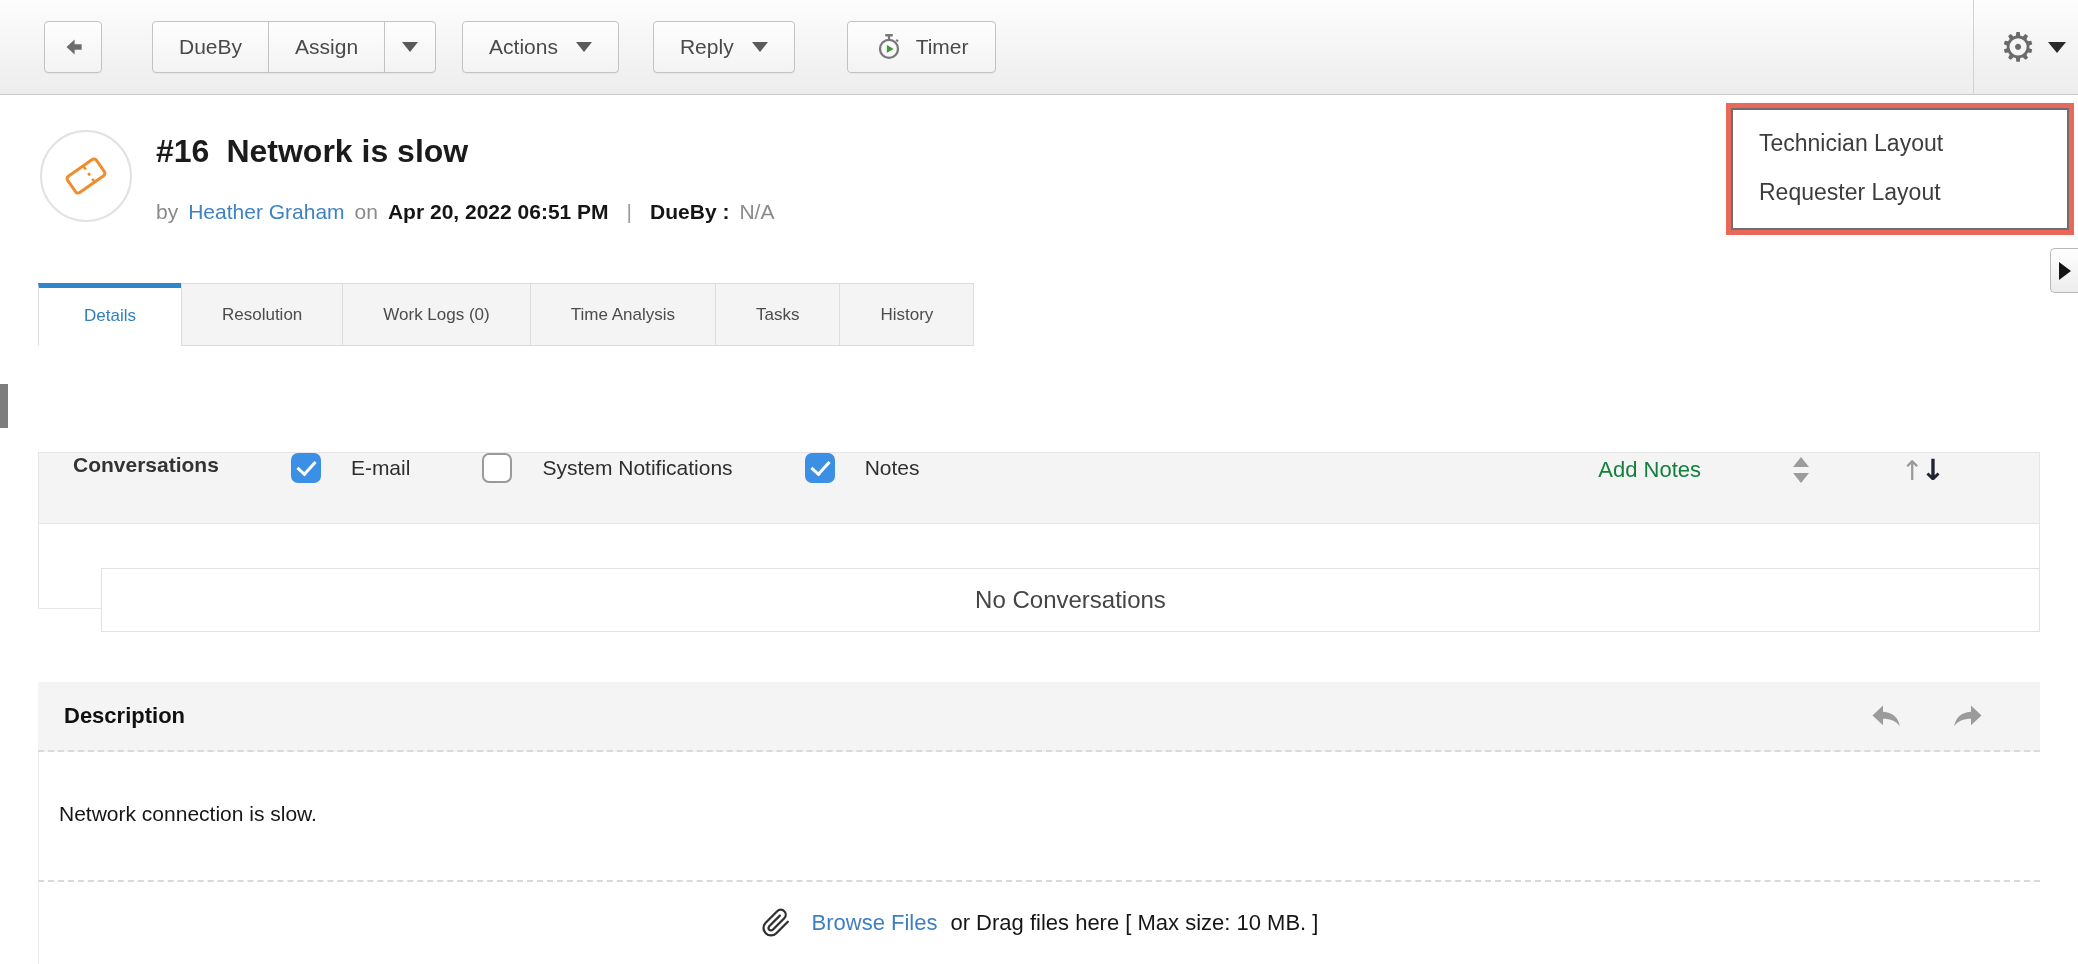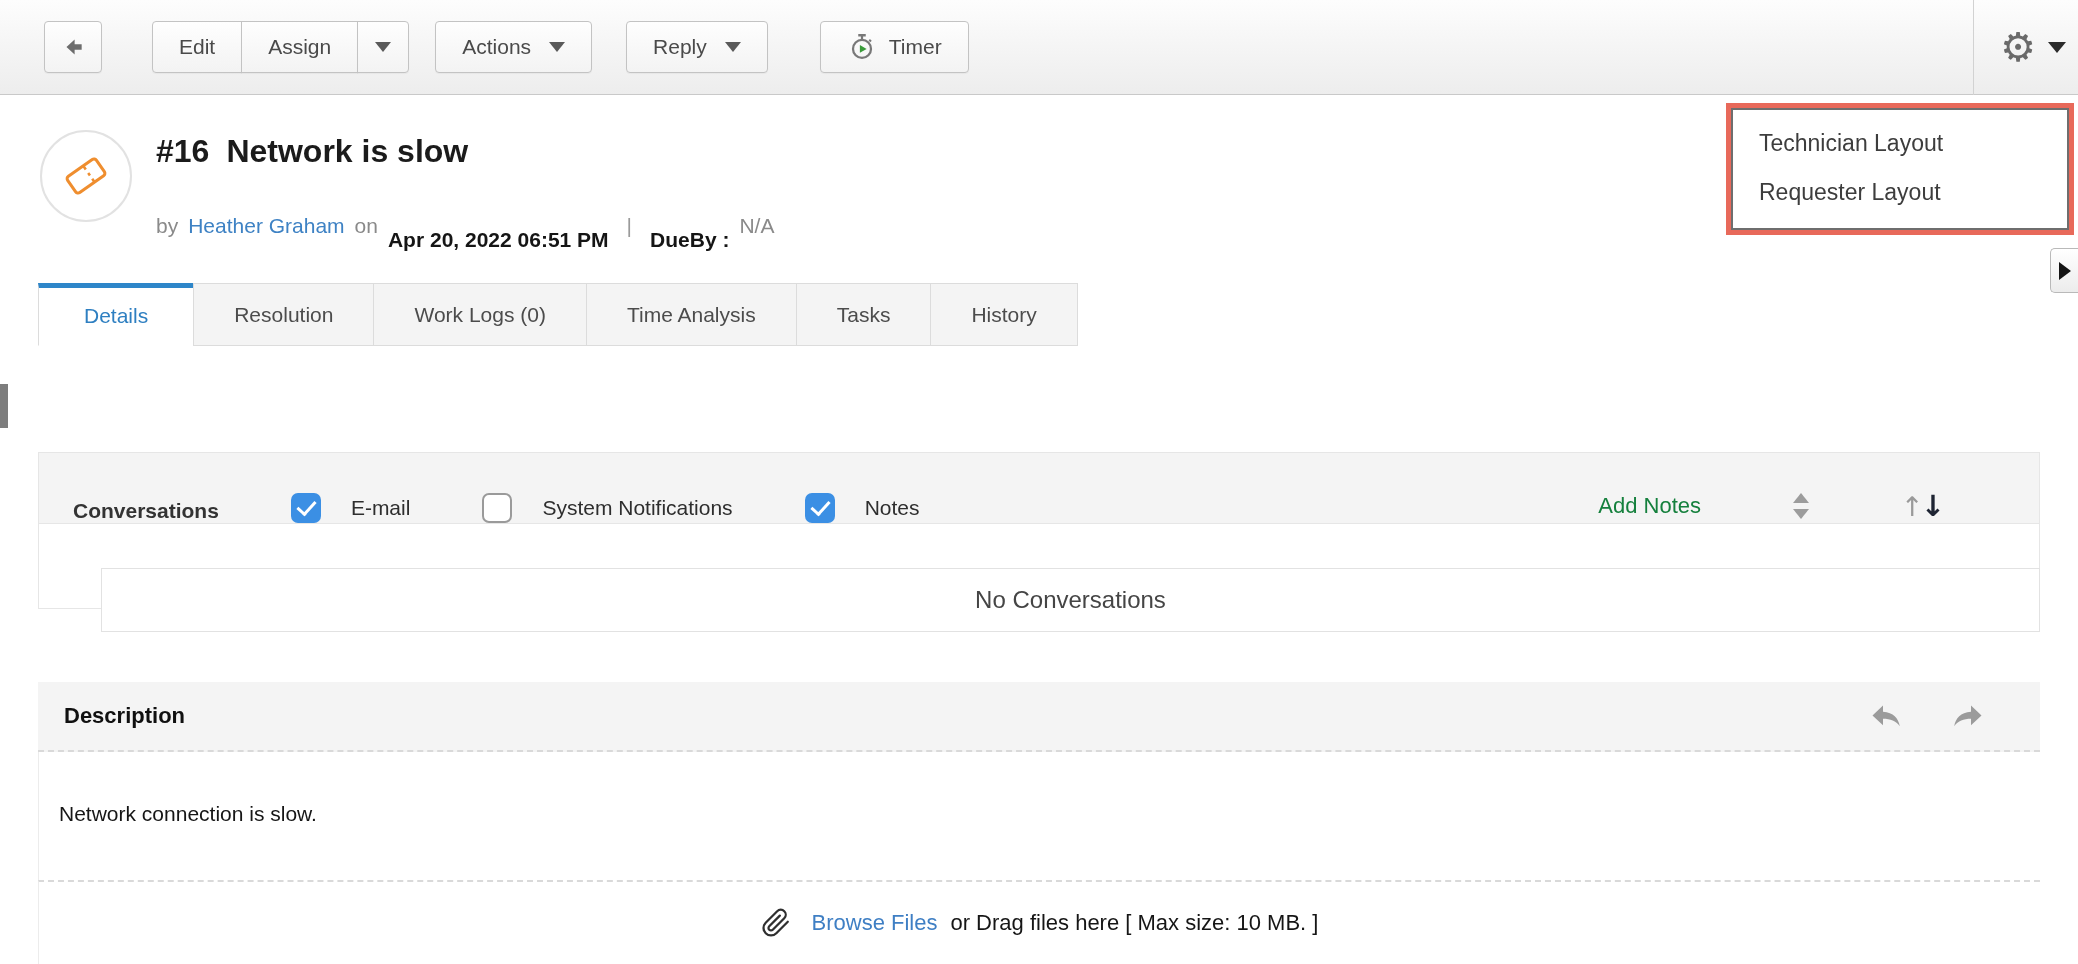--- a/index.html
+++ b/index.html
@@ -66,45 +66,45 @@
   .ticket-avatar {
     position:absolute; top:130px; left:40px; width:92px; height:92px;
     border:2px solid #e2e2e2; border-radius:50%;
     display:flex; align-items:center; justify-content:center; background:#fff;
   }
   .page-title { position:absolute; top:133px; left:156px; font-size:32px; font-weight:bold; color:#1b1b1b; }
   .page-title .subject { margin-left:17px; }
   .byline { position:absolute; top:200px; left:156px; font-size:21px; display:flex; align-items:center; gap:10px; white-space:nowrap; }
   .muted { color:#8a8a8a; }
   .link { color:#3e82c4; text-decoration:none; cursor:pointer; }
-  .strong { color:#151515; font-weight:bold;margin-top:28px; }
+  .strong { color:#151515; font-weight:bold; }
   .pipe { color:#9a9a9a; margin:0 8px; }
 
   
   .tabs { position:absolute; top:283px; left:38px; display:flex; }
   .tab {
     height:63px; line-height:61px; padding:0 40px; background:#f4f4f4;
-    border:1px solid #dcdcdc; margin-left:-1px; font-size:21px; color:#4c4c4c;
+    border:1px solid #dcdcdc; margin-left:-1px; font-size:17px; color:#4c4c4c;
     cursor:pointer; white-space:nowrap;
   }
   .tab:first-child { margin-left:0; }
   .tab.active {
     background:#fff; color:#2e7fc1;
     border-top:5px solid #2e86c9; border-bottom:1px solid #fff; line-height:55px;
     padding:0 45px;
   }
 
   
   .side-handle { position:absolute; left:0; top:384px; width:8px; height:44px; background:#7d7d7d; }
 
   
   .conversations { position:absolute; left:38px; top:452px; width:2002px; }
   .conv-header {
     height:72px; background:#f4f4f4; border:1px solid #e6e6e6;
-    display:flex; align-items:flex-end; padding:0 34px;
+    display:flex; align-items:flex-start; padding:0 34px;
   }
   .conv-title { font-weight:bold; font-size:21px; color:#333; }
   .check-item { display:flex; align-items:center; gap:30px; margin-left:72px; cursor:pointer; }
   .checkbox { width:30px; height:30px; border-radius:7px; position:relative; flex:0 0 auto; }
   .checkbox.checked { background:#3b8fe4; }
   .checkbox.checked::after {
     content:""; position:absolute; left:10px; top:4px; width:8px; height:15px;
     border-right:3px solid #fff; border-bottom:3px solid #fff; transform:rotate(42deg);
   }
   .checkbox.unchecked { background:#fff; border:2px solid #9a9a9a; }
@@ -149,21 +149,21 @@
 
 <div class="screen">
 
   <header class="toolbar">
     <button class="btn btn-back">
       <svg viewBox="0 0 24 24">
           <path d="M13.5 5 6 12l7.5 7v-4.4H20v-5.2h-6.5z"></path>
         </svg>
     </button>
     <div class="btn-group">
-      <button class="btn">Edit</button>
+      <button class="btn">DueBy</button>
       <button class="btn">Assign</button>
       <button class="btn caret-only">
         <span class="caret"></span>
       </button>
     </div>
     <button class="btn m-actions">
       <span>Actions</span>
       <span class="caret inside"></span>
     </button>
     <button class="btn m-reply">

